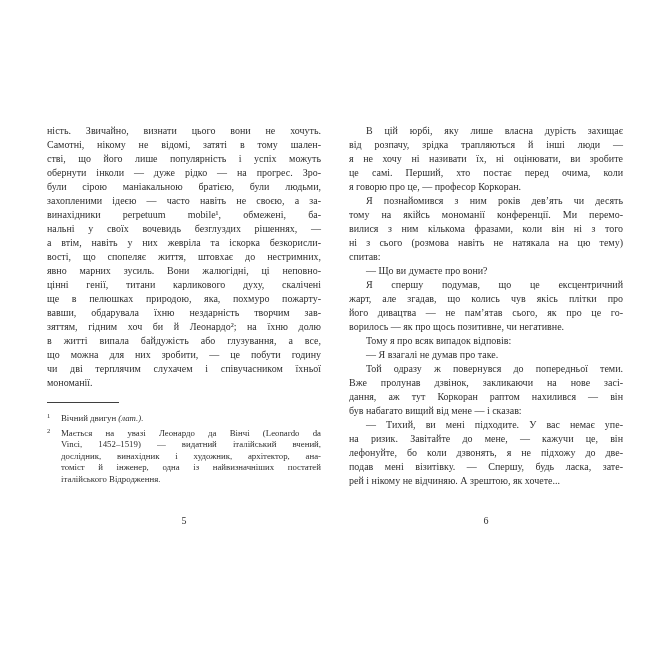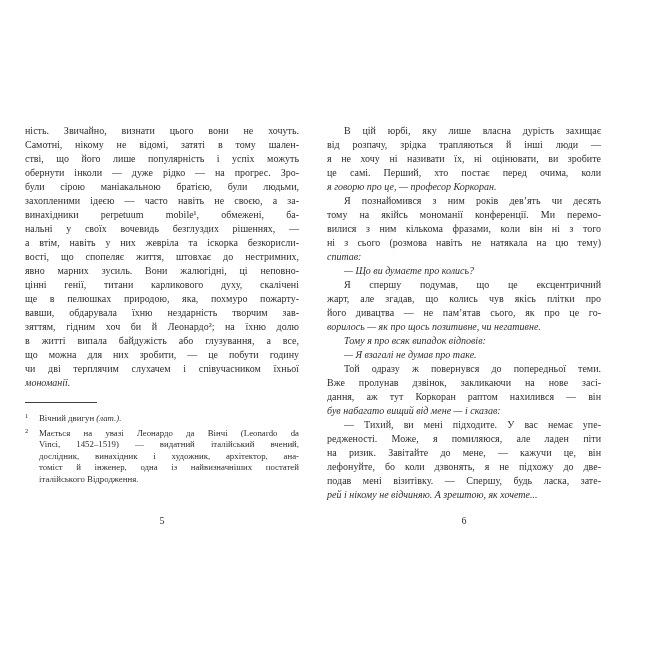--- a/index.html
+++ b/index.html
@@ -5,42 +5,41 @@
   html,body{margin:0;padding:0;}
   body{
     width:650px;height:650px;
     background:#ffffff;
     font-family:"Liberation Serif","DejaVu Serif",serif;
     color:#2e2e2e;
     overflow:hidden;
   }
   .book{
     display:flex;
-    padding:124px 37px 0 25px;
+    padding:124px 37px 0 47px;
     gap:28px;
     box-sizing:border-box;
   }
   .page{
     width:274px;
     position:relative;
     height:415px;
   }
   .body-text{width:274px;}
   .ln{
     font-size:10px;
     line-height:14px;
     text-align:justify;
     text-align-last:justify;
     -moz-text-align-last:justify;
     height:14px;
     overflow:visible;
   }
   .ln.last{
     text-align-last:left;
-    font-style:italic;
     -moz-text-align-last:left;
   }
   .ln.ind{text-indent:17px;}
   .fnsep{
     width:72px;
     border:none;
     border-top:1px solid #3f3f3f;
     margin:12px 0 7px 0;
   }
   .fn{
@@ -122,33 +121,32 @@
         <div class="ln ind">В цій юрбі, яку лише власна дурість захищає</div>
         <div class="ln">від розпачу, зрідка трапляються й інші люди —</div>
         <div class="ln">я не хочу ні називати їх, ні оцінювати, ви зробите</div>
         <div class="ln">це самі. Перший, хто постає перед очима, коли</div>
         <div class="ln last">я говорю про це, — професор Коркоран.</div>
         <div class="ln ind">Я познайомився з ним років дев’ять чи десять</div>
         <div class="ln">тому на якійсь мономанії конференції. Ми перемо-</div>
         <div class="ln">вилися з ним кількома фразами, коли він ні з того</div>
         <div class="ln">ні з сього (розмова навіть не натякала на цю тему)</div>
         <div class="ln last">спитав:</div>
-        <div class="ln last ind">— Що ви думаєте про колись?</div>
+        <div class="ln last ind">— Що ви думаєте про вони?</div>
         <div class="ln ind">Я спершу подумав, що це ексцентричний</div>
         <div class="ln">жарт, але згадав, що колись чув якісь плітки про</div>
         <div class="ln">його дивацтва — не пам’ятав сього, як про це го-</div>
         <div class="ln last">ворилось — як про щось позитивне, чи негативне.</div>
         <div class="ln last ind">Тому я про всяк випадок відповів:</div>
         <div class="ln last ind">— Я взагалі не думав про таке.</div>
         <div class="ln ind">Той одразу ж повернувся до попередньої теми.</div>
         <div class="ln">Вже пролунав дзвінок, закликаючи на нове засі-</div>
         <div class="ln">дання, аж тут Коркоран раптом нахилився — він</div>
         <div class="ln last">був набагато вищий від мене — і сказав:</div>
         <div class="ln ind">— Тихий, ви мені підходите. У вас немає упе-</div>
-        <div class="ln">редженості. Може, я помиляюся, але ладен піти</div>
         <div class="ln">на ризик. Завітайте до мене, — кажучи це, він</div>
         <div class="ln">лефонуйте, бо коли дзвонять, я не підхожу до две-</div>
         <div class="ln">подав мені візитівку. — Спершу, будь ласка, зате-</div>
         <div class="ln last">рей і нікому не відчиняю. А зрештою, як хочете...</div>
       </div>
     <div class="pagenum">6</div>
   </div>
 
 </div>
 

